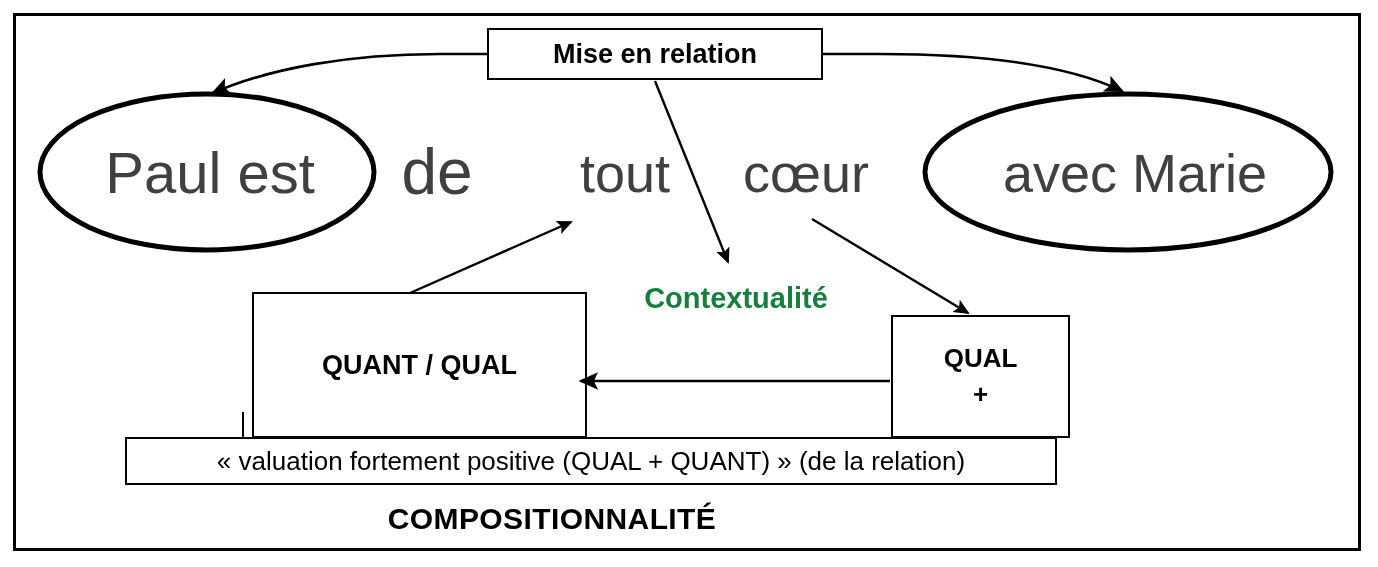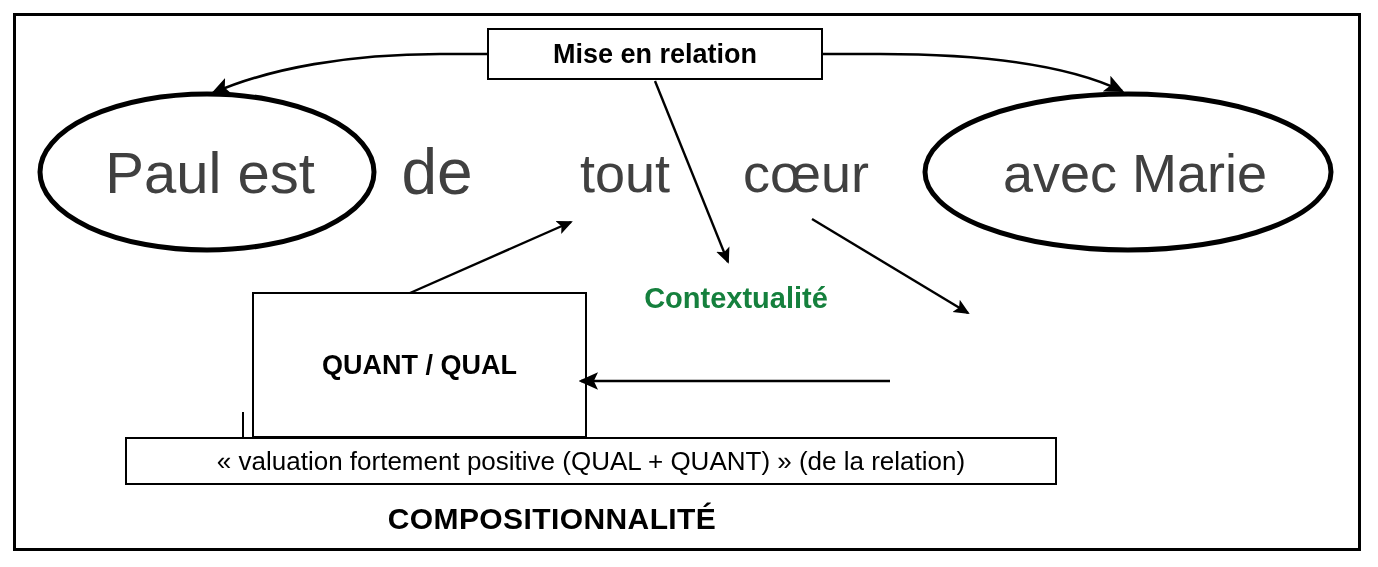--- a/index.html
+++ b/index.html
@@ -168,18 +168,24 @@
   <div id="sent-right" class="node-text">avec Marie</div>
 
   <div id="label-contextualite">Contextualité</div>
 
   <div id="box-quant">
     <div class="inner">
       <div>QUANT / QUAL</div>
     </div>
   </div>
 
+  <div id="box-qual">
+    <div class="inner">
+      <div>QUAL</div>
+      <div>+</div>
+    </div>
+  </div>
 
   <div id="bar-valuation">« valuation fortement positive (QUAL + QUANT) » (de la relation)</div>
 
   <div id="caption-compositionnalite">COMPOSITIONNALITÉ</div>
 
 </div>
 
 </body></html>

